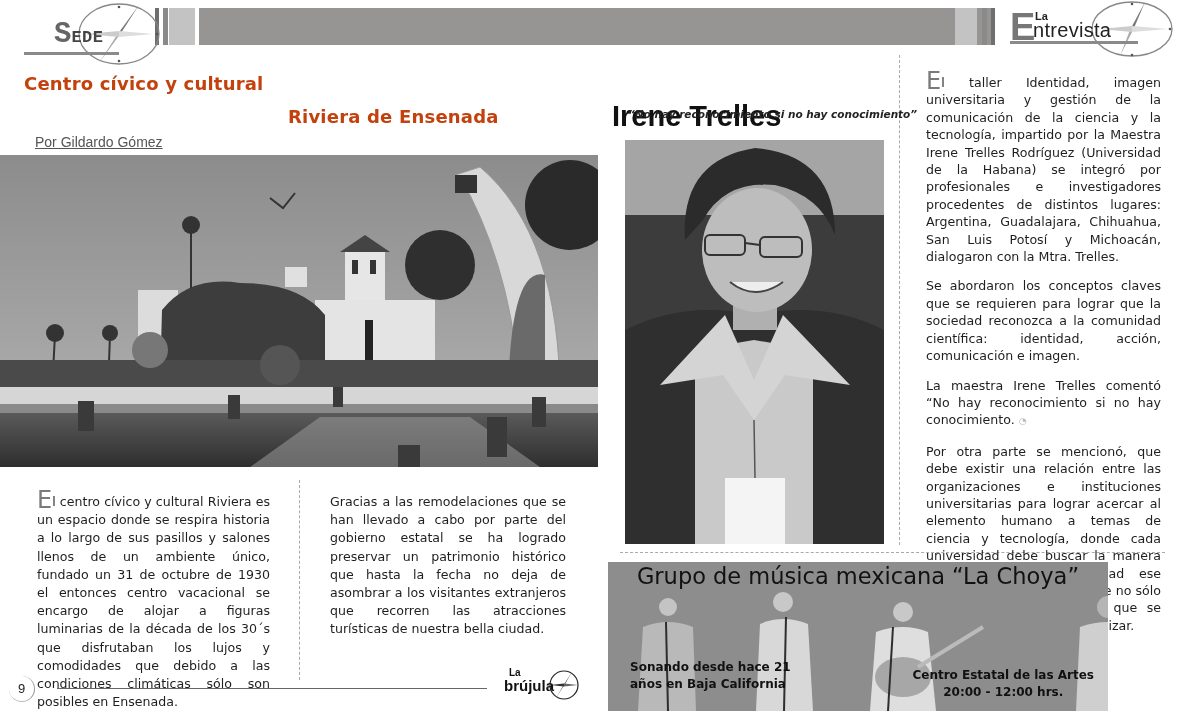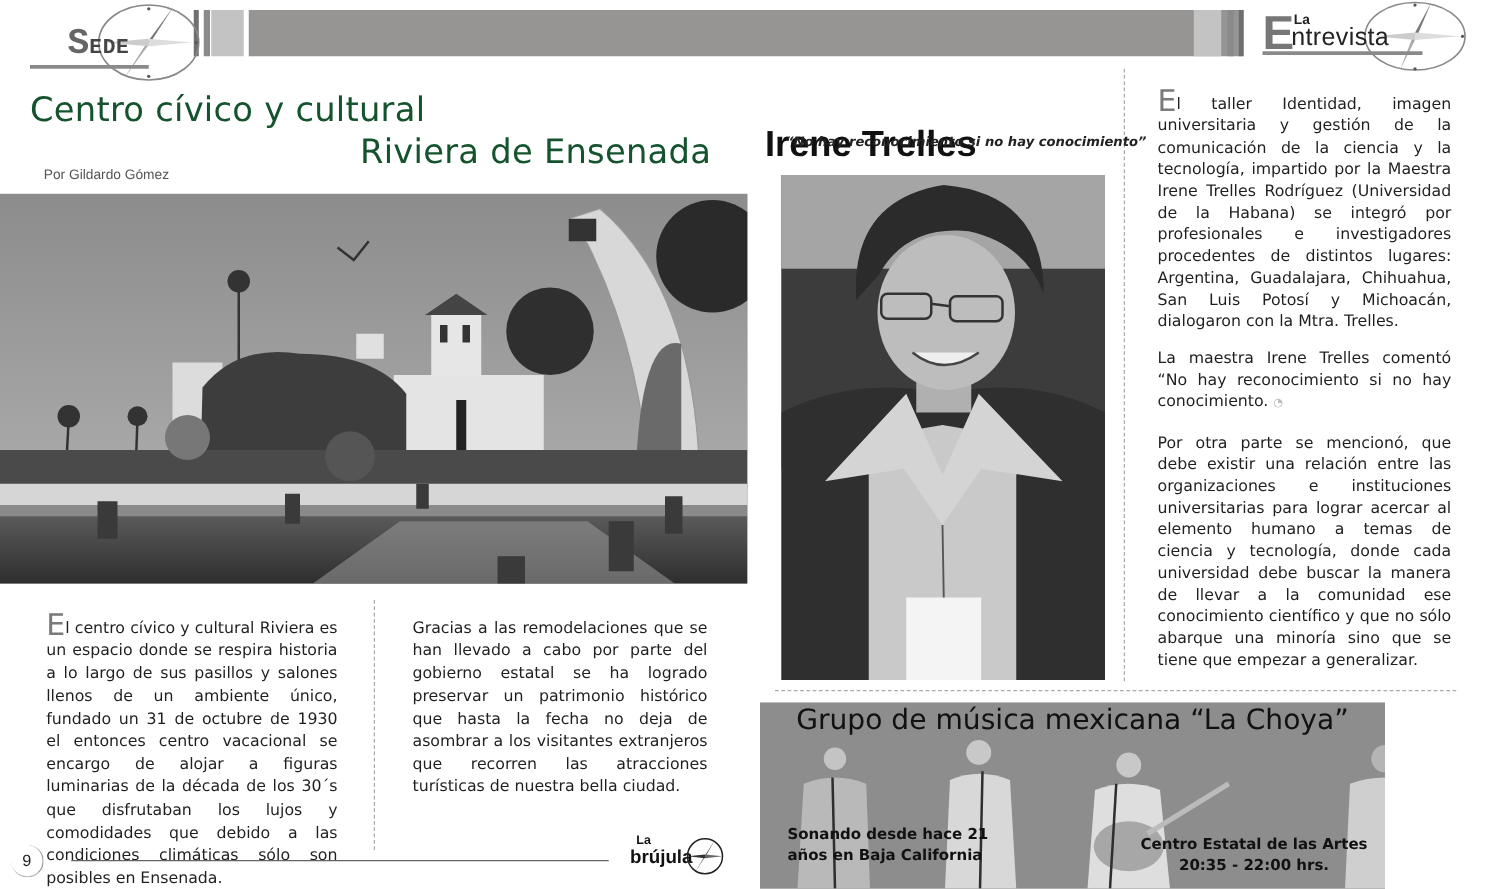--- a/index.html
+++ b/index.html
@@ -28,24 +28,24 @@
   .logo-sede .underline { position: absolute; left: 2px; top: 52px; width: 95px; height: 3px; background: #8a8a8a; }
 
   .logo-entrevista { position: absolute; top: 0; left: 1005px; width: 190px; height: 60px; }
   .logo-entrevista .compass { position: absolute; left: 85px; top: 0; width: 84px; height: 58px; }
   .logo-entrevista .bigE { position: absolute; left: 5px; top: 8px; font-family: "Liberation Sans", sans-serif; font-weight: bold; font-size: 38px; color: #777; line-height: 1; }
   .logo-entrevista .la { position: absolute; left: 30px; top: 10px; font-family: "Liberation Sans", sans-serif; font-weight: bold; font-size: 11px; color: #222; }
   .logo-entrevista .rest { position: absolute; left: 28px; top: 19px; font-family: "Liberation Sans", sans-serif; font-weight: normal; font-size: 20px; color: #222; letter-spacing: 0.3px; }
   .logo-entrevista .underline { position: absolute; left: 5px; top: 41px; width: 128px; height: 3px; background: #8a8a8a; }
 
   
-  .title-l1, .title-l2 { position: absolute; font-family: "DejaVu Sans", sans-serif; font-weight: normal; font-size: 27px; color: #14532d; letter-spacing: 0.2px; white-space: nowrap; }
+  .title-l1, .title-l2 { position: absolute; font-family: "DejaVu Sans", sans-serif; font-weight: bold; font-size: 18px; color: #c2410c; letter-spacing: 0.2px; white-space: nowrap; }
   .title-l1 { left: 24px; top: 73px; }
   .title-l2 { left: 288px; top: 106px; }
-  .byline { position: absolute; left: 35px; top: 134px; font-size: 11px; color: #555; font-family: "Liberation Sans", sans-serif; }
+  .byline { position: absolute; left: 35px; top: 134px; font-size: 14px; color: #555; font-family: "Liberation Sans", sans-serif; text-decoration: underline; }
 
   .photo-riviera { position: absolute; left: 0; top: 155px; width: 598px; height: 312px; overflow: hidden; background: #9a9a9a; }
 
   .body-text { position: absolute; font-family: "DejaVu Sans", sans-serif; font-size: 12.6px; line-height: 18.2px; color: #1f1f1f; text-align: justify; }
   .col-l1 { left: 25px; top: 481px; width: 257px; }
   .col-l2 { left: 318px; top: 481px; width: 260px; }
   .body-text p { margin: 12px; }
   .dropcap { font-size: 24px; color: #7a7a7a; line-height: 14px; font-weight: normal; font-family: "DejaVu Sans", sans-serif; vertical-align: -2px; }
 
   .vdiv { position: absolute; border-left: 1px dashed #aaa; }
@@ -241,20 +241,21 @@
     <rect x="80" y="95" width="40" height="20" rx="5" fill="none" stroke="#333" stroke-width="2"></rect>
     <rect x="135" y="97" width="42" height="20" rx="5" fill="none" stroke="#333" stroke-width="2"></rect>
     <line x1="120" y1="103" x2="135" y2="105" stroke="#333" stroke-width="2"></line>
 
     <path d="M105 142 Q130 162 158 142" fill="#eee" stroke="#444" stroke-width="2"></path>
   </svg>
 </div>
 
 <div class="body-text col-r">
   <p><span class="dropcap">E</span><span>l taller Identidad, imagen universitaria y gestión de la comunicación de la ciencia y la tecnología, impartido por la Maestra Irene Trelles Rodríguez (Universidad de la Habana) se integró por profesionales e investigadores procedentes de distintos lugares: Argentina, Guadalajara, Chihuahua, San Luis Potosí y Michoacán, dialogaron con la Mtra. Trelles.</span></p>
+  <p>Se abordaron los conceptos claves que se requieren para lograr que la sociedad reconozca a la comunidad científica: identidad, acción, comunicación e imagen.</p>
   <p><span>La maestra Irene Trelles comentó “No hay reconocimiento si no hay conocimiento.</span> <span style="color:#bbb;font-size:9px;">◔</span></p>
   <p>Por otra parte se mencionó, que debe existir una relación entre las organizaciones e instituciones universitarias para lograr acercar al elemento humano a temas de ciencia y tecnología, donde cada universidad debe buscar la manera de llevar a la comunidad ese conocimiento científico y que no sólo abarque una minoría sino que se tiene que empezar a generalizar.</p>
 </div>
 
 <div class="event" title="Four musicians in white shirts performing with guitars and microphones">
   <svg width="592" height="149" viewBox="0 0 592 149" style="position:absolute;left:0;top:0;">
     <rect width="592" height="149" fill="#8d8d8d"></rect>
 
     <circle cx="60" cy="45" r="9" fill="#c4c4c4"></circle>
     <path d="M30 149 L35 65 Q60 55 85 65 L88 149 Z" fill="#b9b9b9"></path>
@@ -276,15 +277,15 @@
       <line x1="285" y1="65" x2="280" y2="149"></line>
     </g>
   </svg>
   <div class="event-title">Grupo de música mexicana “La Choya”</div>
   <div class="event-left">
     <div>Sonando desde hace 21</div>
     <div>años en Baja California</div>
   </div>
   <div class="event-right">
     <div>Centro Estatal de las Artes</div>
-    <div>20:35 - 22:00 hrs.</div>
+    <div>20:00 - 12:00 hrs.</div>
   </div>
 </div>
 
 </body></html>

